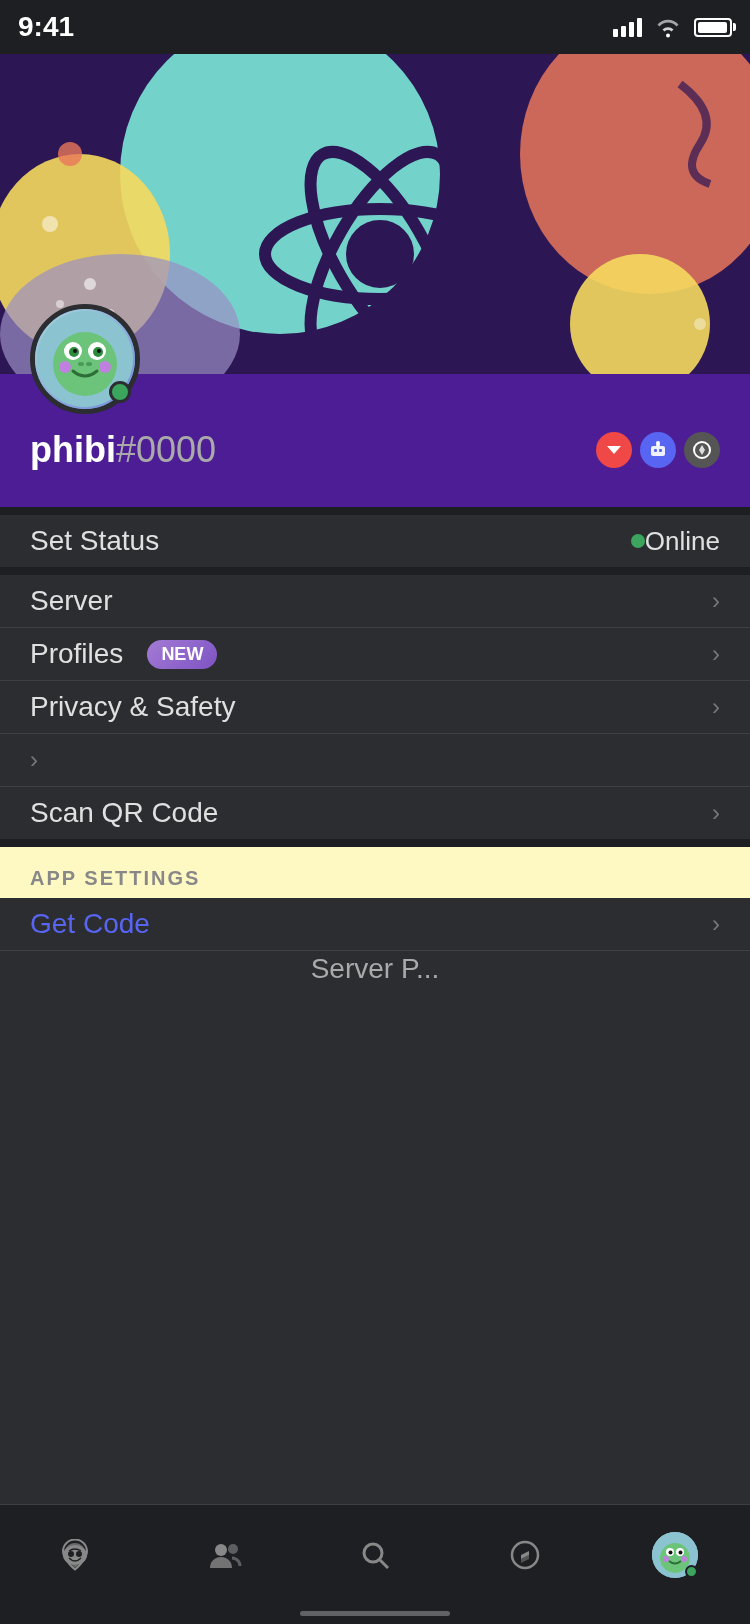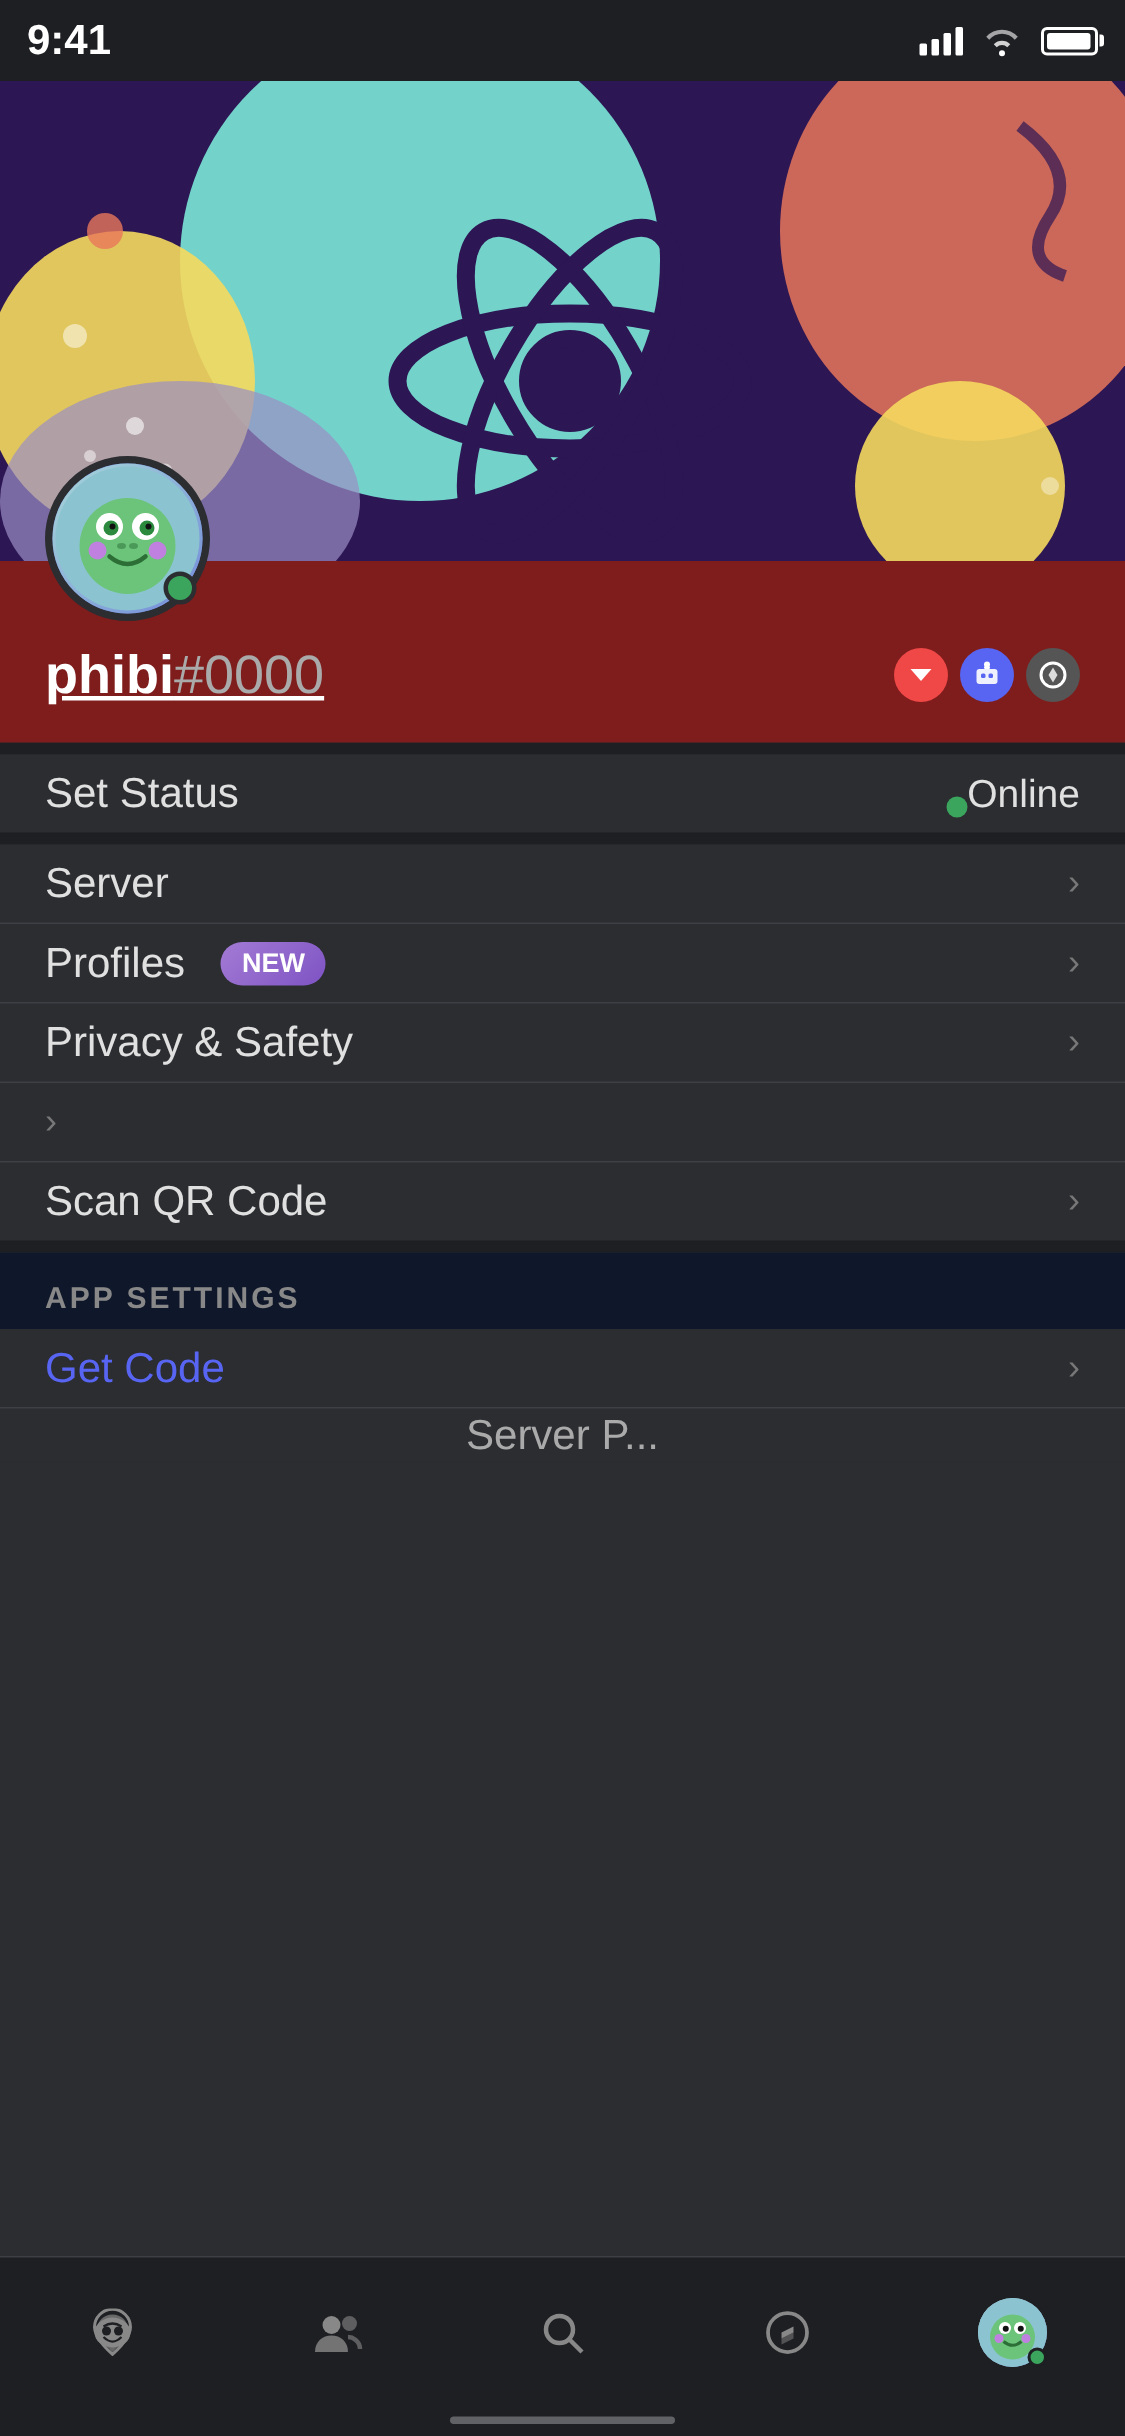--- a/index.html
+++ b/index.html
@@ -88,24 +88,23 @@
     }
 
     
     .banner-art {
       position: absolute;
       top: 0; left: 0; right: 0; bottom: 0;
     }
 
     
     .profile-section {
-      background: #7f1d1d;
-      padding: 0 30px 24px 30px;
+      background: #4c1d95;
+      padding: 0 30px 36px 30px;
       position: relative;
-      text-decoration: underline;
     }
     .avatar-wrapper {
       position: absolute;
       top: -70px;
       left: 30px;
       width: 110px;
       height: 110px;
       border-radius: 50%;
       border: 5px solid #2b2d31;
       background: #7289da;
@@ -207,38 +206,38 @@
       margin-left: 10px;
     }
     .chevron {
       color: #777;
       font-size: 24px;
     }
 
     
     .status-row {
       display: flex;
-      align-items: flex-end;
+      align-items: center;
       gap: 0;
     }
     .online-indicator {
       width: 14px;
       height: 14px;
       border-radius: 50%;
       background: #3ba55d;
     }
     .status-text {
       font-size: 26px;
       color: #e0e0e0;
     }
 
     
     .section-header {
       padding: 20px 30px 8px 30px;
-      background: #0f172a;
+      background: #fef9c3;
     }
     .section-header-text {
       font-size: 20px;
       font-weight: 700;
       color: #888;
       letter-spacing: 2px;
       text-transform: uppercase;
     }
 
     

